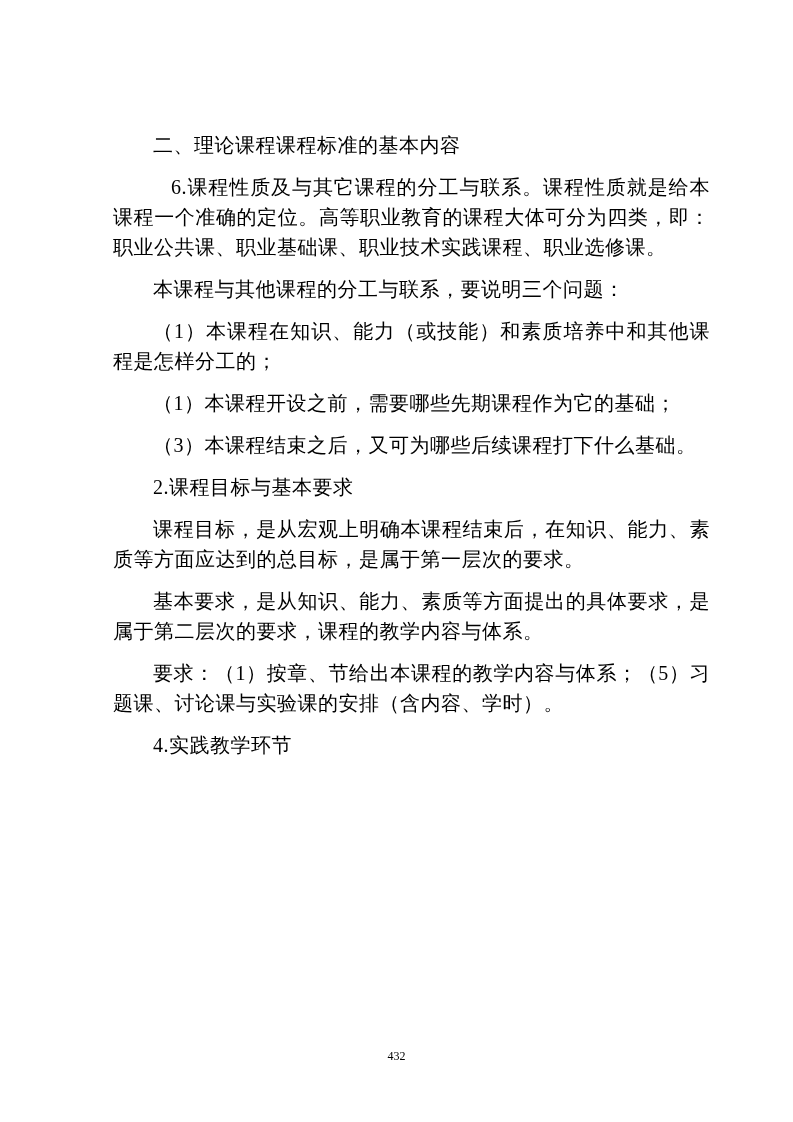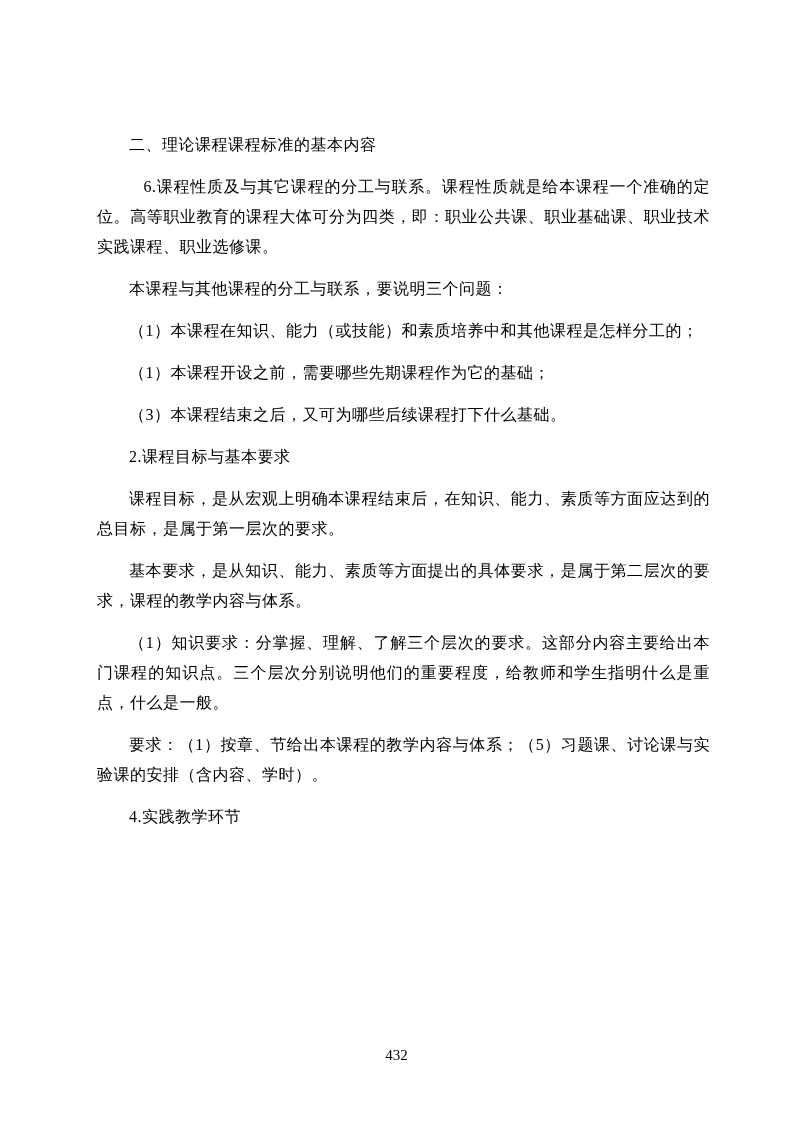--- a/index.html
+++ b/index.html
@@ -12,55 +12,54 @@
     width: 793px;
     height: 1122px;
     background: #ffffff;
     box-sizing: border-box;
     padding: 130px 83px 0 97px;
     font-family: "Liberation Serif", "DejaVu Serif", serif;
     color: #000000;
     overflow: hidden;
   }
   .para {
-    font-size: 16px;
+    font-size: 20px;
     line-height: 30px;
-    margin: 0 0 12px 0;
+    margin: 0 0 12px 16px;
     text-align: justify;
     text-indent: 2em;
     letter-spacing: 0.5px;
   }
   .para.indent-deep {
     text-indent: 2.9em;
   }
   .page-footer {
     position: absolute;
     left: 0;
     bottom: 58px;
     width: 100%;
     text-align: center;
-    font-size: 15px;
+    font-size: 12px;
     font-family: "Liberation Serif", "DejaVu Serif", serif;
     color: #000000;
   }
 </style>
 </head>
 <body>
 
 <div class="page">
 
   <p class="para">二、理论课程课程标准的基本内容</p>
 
   <p class="para indent-deep">6.课程性质及与其它课程的分工与联系。课程性质就是给本课程一个准确的定位。高等职业教育的课程大体可分为四类，即：职业公共课、职业基础课、职业技术实践课程、职业选修课。</p>
   <p class="para">本课程与其他课程的分工与联系，要说明三个问题：</p>
   <p class="para">（1）本课程在知识、能力（或技能）和素质培养中和其他课程是怎样分工的；</p>
   <p class="para">（1）本课程开设之前，需要哪些先期课程作为它的基础；</p>
   <p class="para">（3）本课程结束之后，又可为哪些后续课程打下什么基础。</p>
   <p class="para">2.课程目标与基本要求</p>
   <p class="para">课程目标，是从宏观上明确本课程结束后，在知识、能力、素质等方面应达到的总目标，是属于第一层次的要求。</p>
   <p class="para">基本要求，是从知识、能力、素质等方面提出的具体要求，是属于第二层次的要求，课程的教学内容与体系。</p>
-  <p class="para">（1）知识要求：分掌握、理解、了解三个层次的要求。这部分内容主要给出本门课程的知识点。三个层次分别说明他们的重要程度，给教师和学生指明什么是重点，什么是一般。</p>
   <p class="para">要求：（1）按章、节给出本课程的教学内容与体系；（5）习题课、讨论课与实验课的安排（含内容、学时）。</p>
   <p class="para">4.实践教学环节</p>
 
   <div class="page-footer">432</div>
 
 </div>
 
 </body></html>

